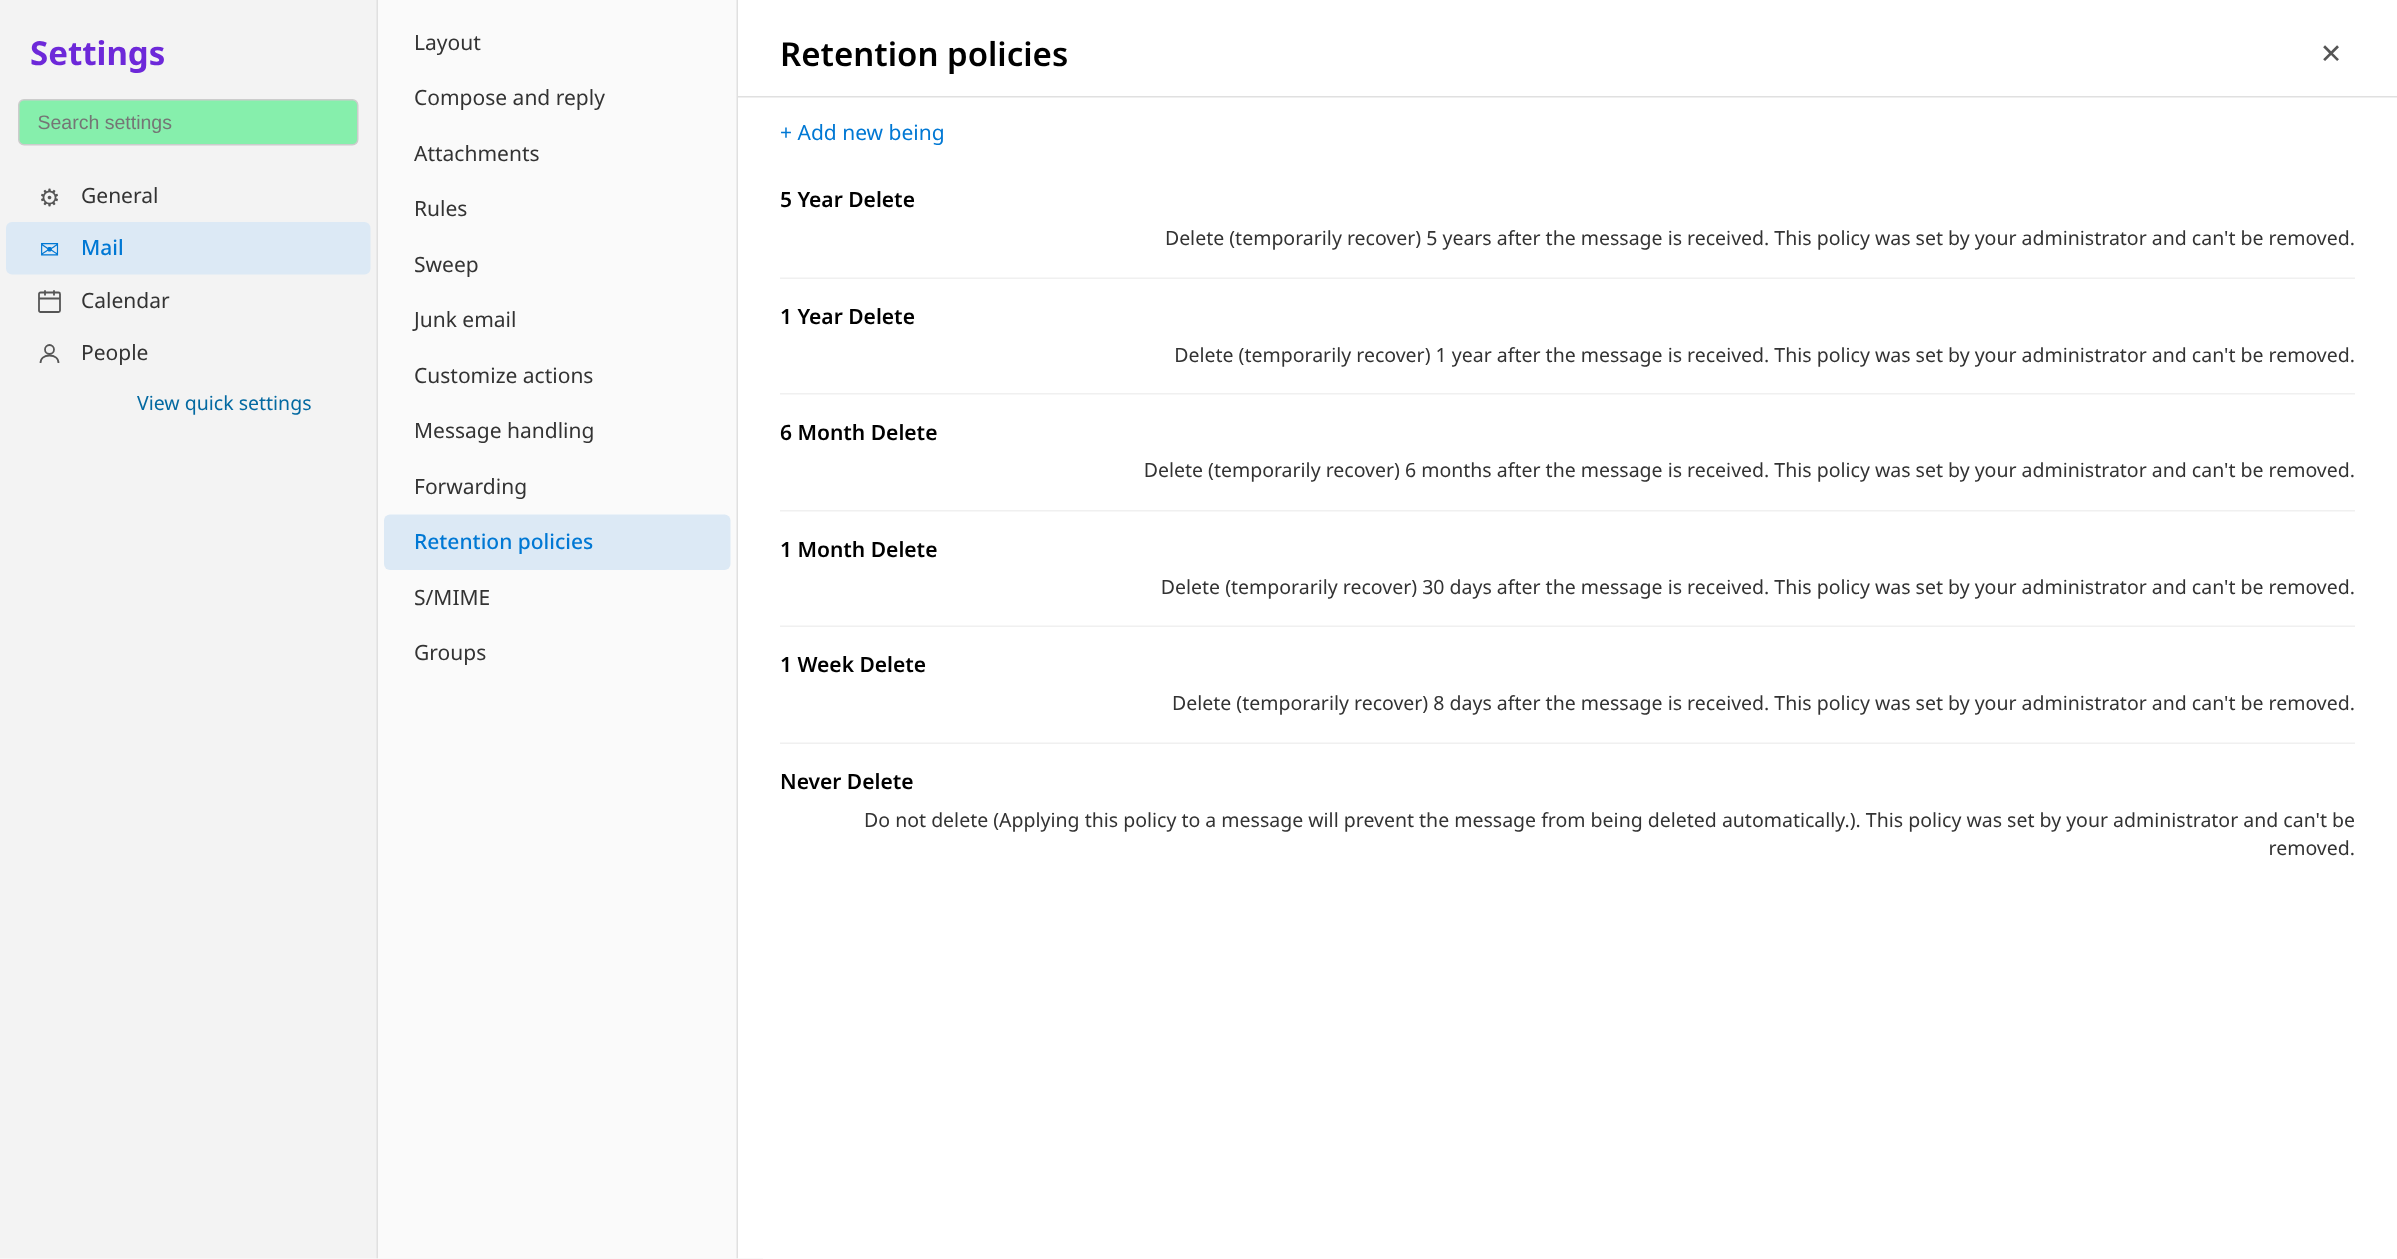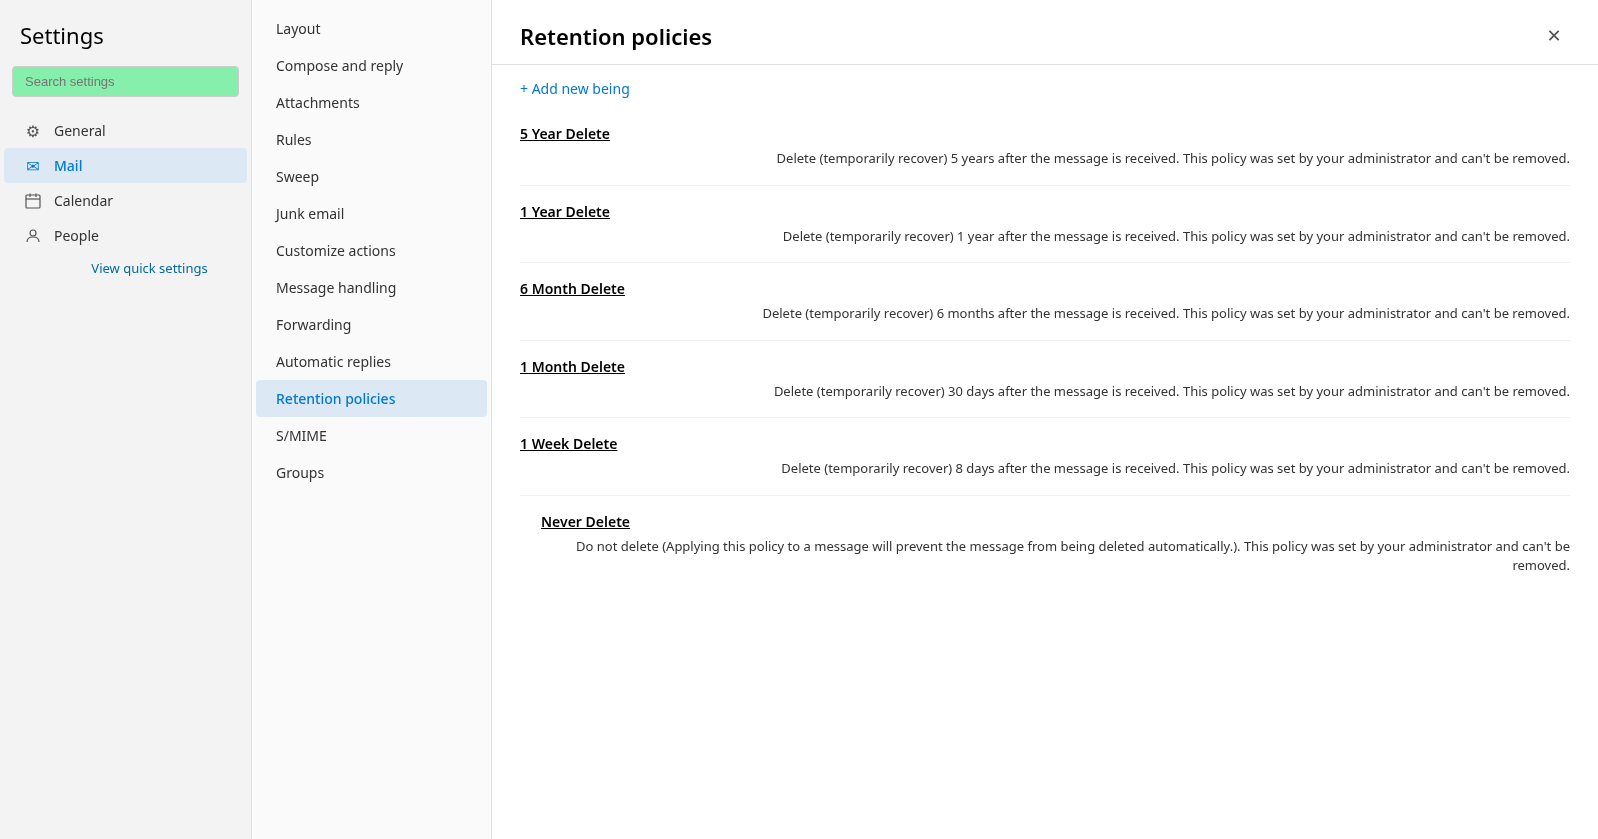--- a/index.html
+++ b/index.html
@@ -16,23 +16,23 @@
     .sidebar {
       width: 252px;
       background: #f3f3f3;
       padding: 20px 0;
       flex-shrink: 0;
       border-right: 1px solid #e0e0e0;
     }
 
     .sidebar-title {
       font-size: 22px;
-      font-weight: 400;
+      font-weight: 700;
       padding: 0 20px 16px 20px;
-      color: #000000;
+      color: #6d28d9;
     }
 
     .search-box {
       margin: 0 12px 16px 12px;
       position: relative;
     }
 
     .search-box input {
       width: 100%;
       padding: 7px 12px;
@@ -165,29 +165,27 @@
       text-decoration: none;
     }
 
     .policy-item {
       padding: 16px 0;
       border-bottom: 1px solid #f0f0f0;
     }
 
     .policy-item:last-child {
       border-bottom: none;
-      margin-left: 21px;
     }
 
     .policy-name {
       font-size: 14px;
       font-weight: 600;
       color: #000;
       margin-bottom: 6px;
-      text-decoration: underline;
     }
 
     .policy-desc {
       font-size: 13px;
       color: #333;
       line-height: 1.5;
       text-align: right;
     }
 
     
@@ -262,23 +260,20 @@
   </div>
   <div class="submenu-item">
     <span>Customize actions</span>
   </div>
   <div class="submenu-item">
     <span>Message handling</span>
   </div>
   <div class="submenu-item">
     <span>Forwarding</span>
   </div>
-  <div class="submenu-item">
-    <span>Automatic replies</span>
-  </div>
   <div class="submenu-item active">
     <span>Retention policies</span>
   </div>
   <div class="submenu-item">
     <span>S/MIME</span>
   </div>
   <div class="submenu-item">
     <span>Groups</span>
   </div>
 </div>

